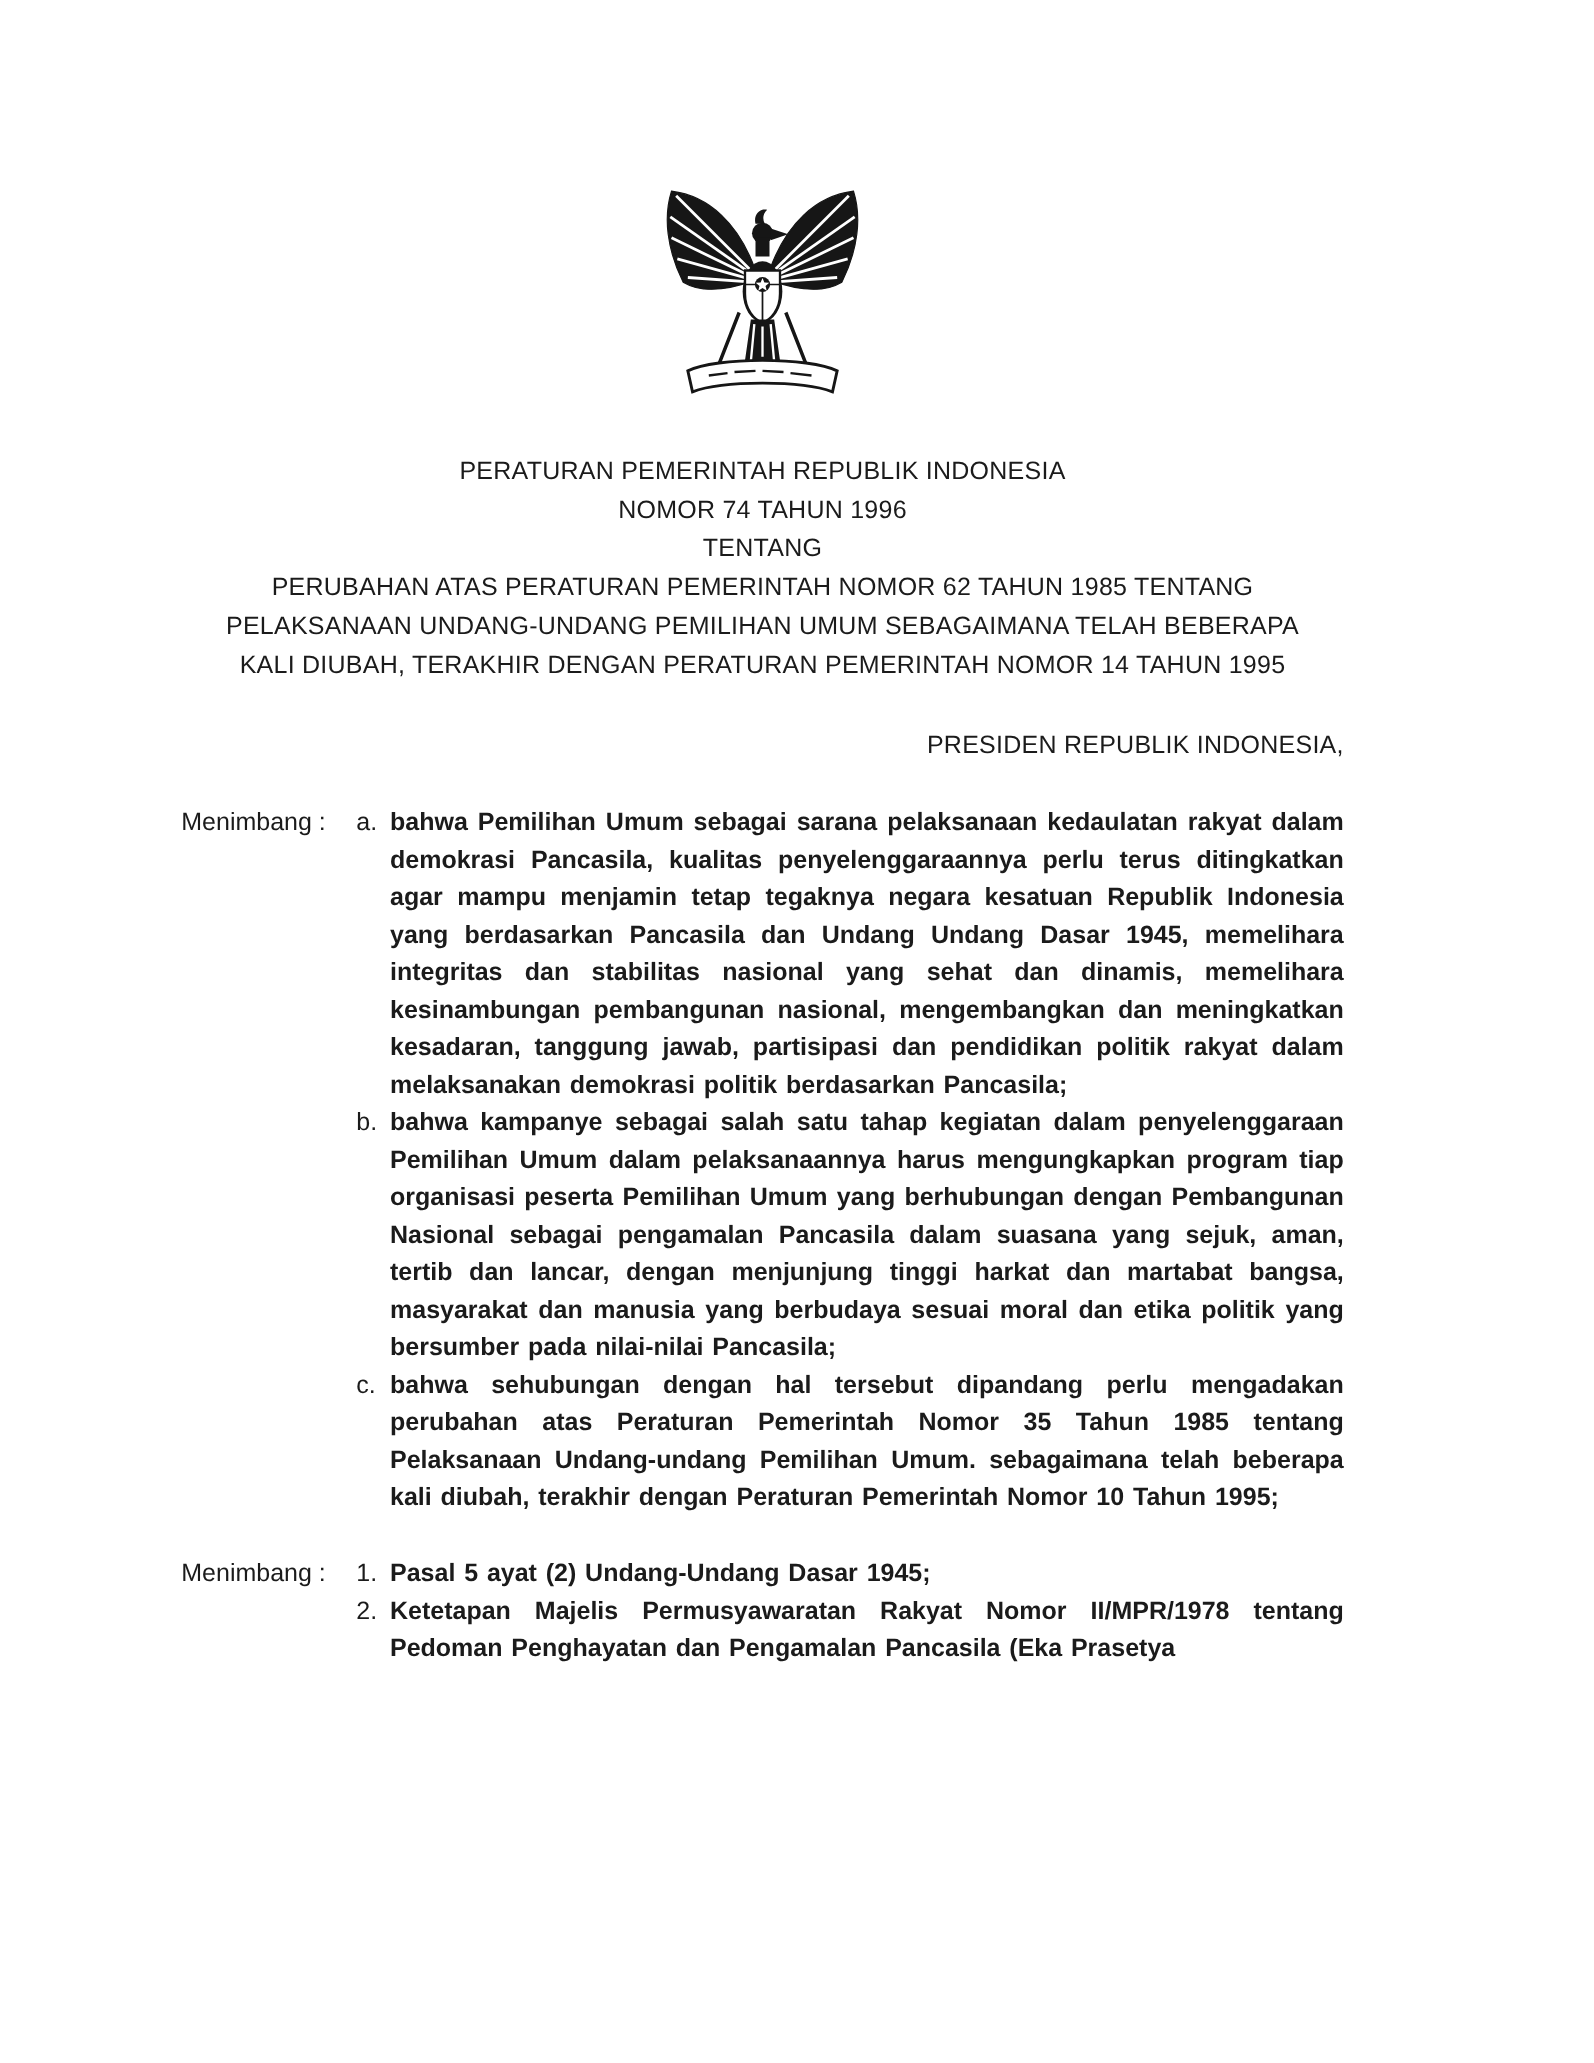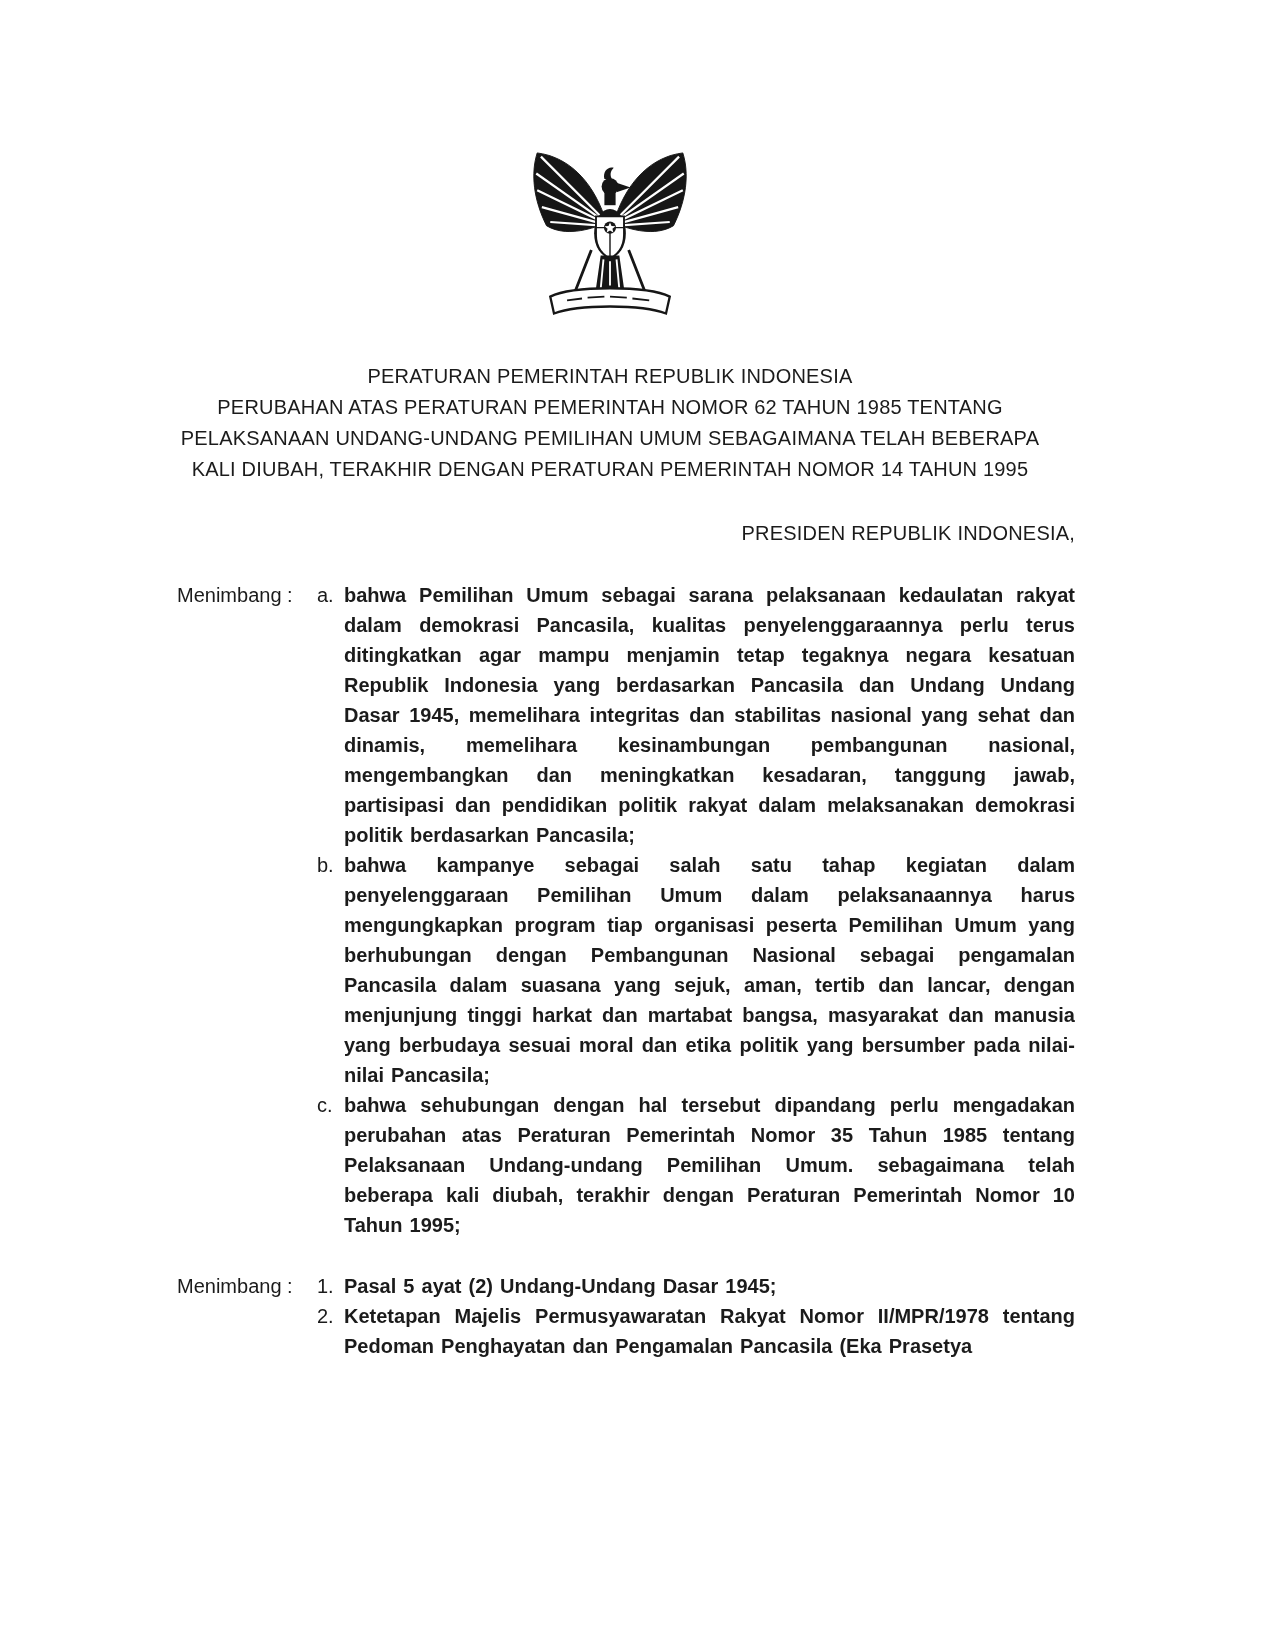--- a/index.html
+++ b/index.html
@@ -39,21 +39,20 @@
     text-align: right;
     margin-top: 33px;
     line-height: 31px;
     letter-spacing: 0.2px;
   }
   .clause {
     display: grid;
     grid-template-columns: 140px 1fr;
     margin-top: 31px;
     line-height: 30px;
-    margin-left: 32px;
   }
   .clause-label {
     white-space: nowrap;
   }
   .clause-item {
     display: grid;
     grid-template-columns: 27px 1fr;
   }
   .clause-item .item-marker {
     text-align: left;
@@ -118,20 +117,22 @@
         <path d="M44 174 L60 172"></path>
         <path d="M66 171 L84 170"></path>
         <path d="M90 170 L108 171"></path>
         <path d="M114 172 L132 174"></path>
       </g>
     </svg>
   </div>
 
   <div class="title-block">
     <div class="title-line">PERATURAN PEMERINTAH REPUBLIK INDONESIA</div>
+    <div class="title-line">NOMOR 74 TAHUN 1996</div>
+    <div class="title-line">TENTANG</div>
     <div>PERUBAHAN ATAS PERATURAN PEMERINTAH NOMOR 62 TAHUN 1985 TENTANG</div>
     <div>PELAKSANAAN UNDANG-UNDANG PEMILIHAN UMUM SEBAGAIMANA TELAH BEBERAPA</div>
     <div>KALI DIUBAH, TERAKHIR DENGAN PERATURAN PEMERINTAH NOMOR 14 TAHUN 1995</div>
   </div>
 
   <div class="issuer">PRESIDEN REPUBLIK INDONESIA,</div>
 
   <div class="clause">
     <div class="clause-label">Menimbang :</div>
     <div class="clause-items">

